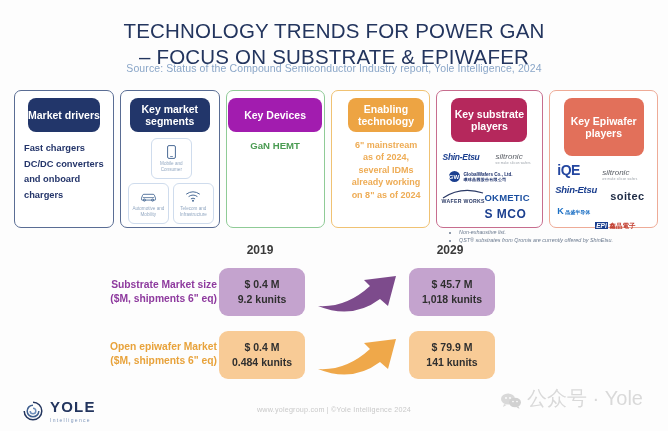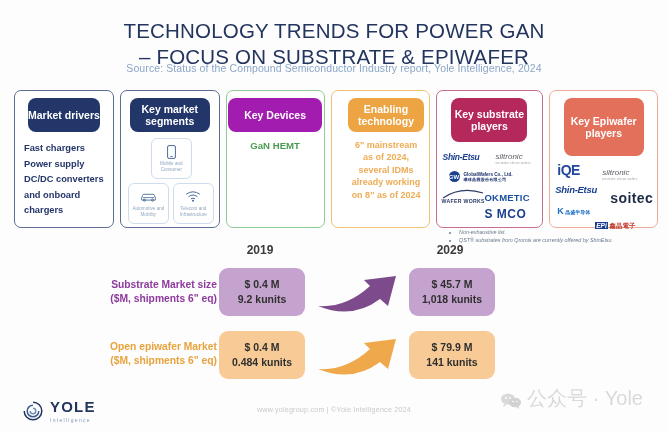--- a/index.html
+++ b/index.html
@@ -90,21 +90,21 @@
   .gwafers .cn{display:block;font-size:4px;letter-spacing:.3px;}
   .gdot{
     width:11px;height:11px;border-radius:50%;background:#1b3f8f;color:#fff;
     font-size:6px;display:inline-flex;align-items:center;justify-content:center;
     position:absolute;left:0;top:0;font-weight:700;
   }
   .okmetic{color:#1b4fa0;font-size:9.5px;letter-spacing:.2px;}
   .waferworks{color:#2b3a66;font-size:5.2px;letter-spacing:.3px;}
   .simco{color:#1b3f8f;font-size:12px;letter-spacing:.5px;}
   .iqe{color:#2346a0;font-size:14px;letter-spacing:-.5px;}
-  .soitec{color:#1d2a44;font-size:14px;letter-spacing:.4px;}
+  .soitec{color:#1d2a44;font-size:11px;letter-spacing:.4px;}
   .kcn{color:#1b6fc4;font-size:5px;}
   .kcn .kk{font-size:9px;font-weight:800;color:#1b6fc4;}
   .epicn{color:#1b3f8f;font-size:6.5px;}
   .epicn .e{background:#1b3f8f;color:#fff;padding:0 1px;font-style:italic;}
   .epicn .red{color:#c0392b;}
 
   .footnote{
     position:absolute;left:452px;top:229px;width:216px;
     color:#6b7a8f;font-size:5.4px;line-height:7.6px;font-style:italic;
   }
@@ -168,21 +168,20 @@
     <span class="l2">– FOCUS ON SUBSTRATE &amp; EPIWAFER</span>
   </div>
   <div class="subtitle">Source: Status of the Compound Semiconductor Industry report, Yole Intelligence, 2024</div>
 
   <div class="cards">
 
     <div class="card c1">
       <div class="pill p1">Market drivers</div>
       <div class="body-lines">
         <div>Fast chargers</div>
-        <div>Power supply</div>
         <div>DC/DC converters</div>
         <div>and onboard</div>
         <div>chargers</div>
       </div>
     </div>
 
     <div class="card c2">
       <div class="pill p2">Key market segments</div>
       <div class="seg-wrap">
         <div class="seg seg-t">

